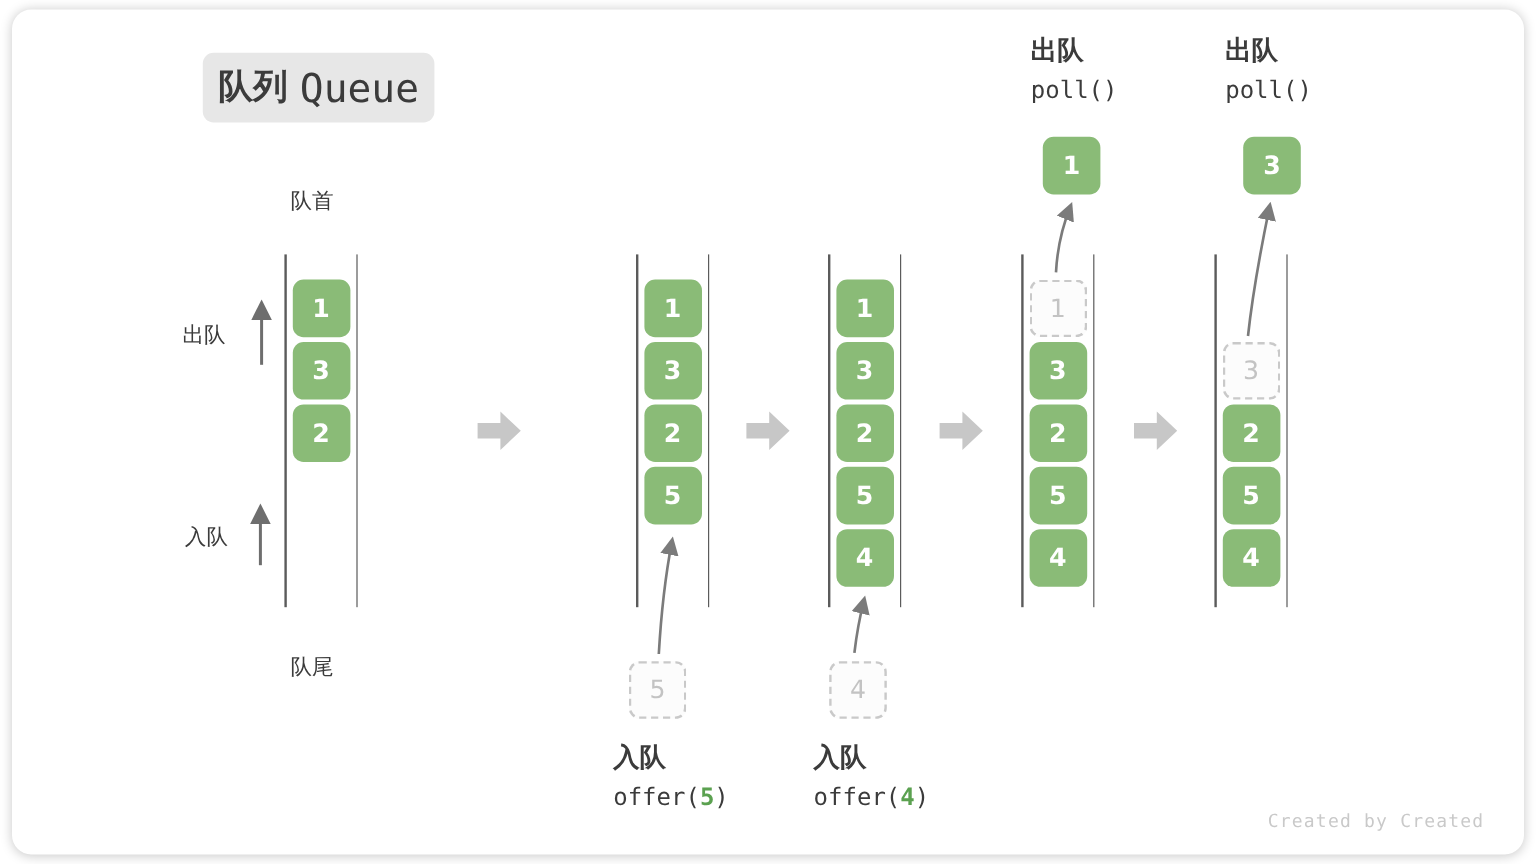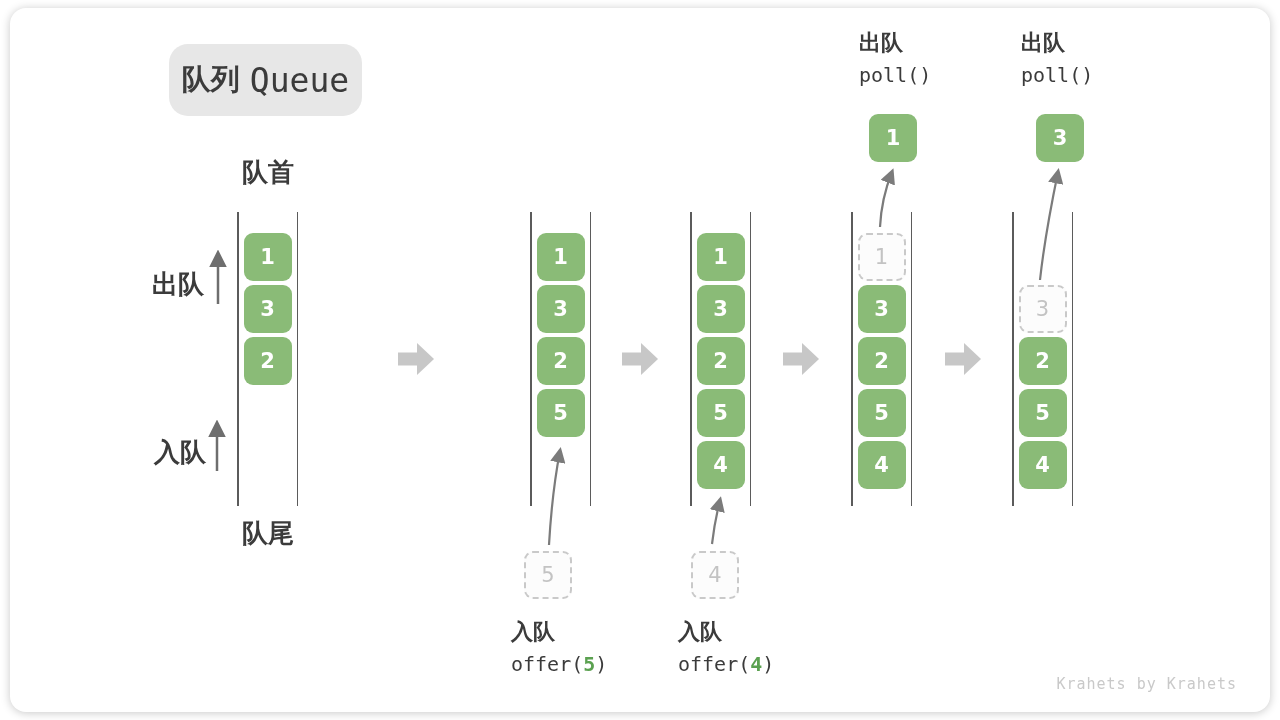--- a/index.html
+++ b/index.html
@@ -7,29 +7,29 @@
   body { font-family:"DejaVu Sans","Liberation Sans",sans-serif; color:var(--ink,#3b3b3b); position:relative; }
 
   .card {
     position:absolute; left:10px; top:8px; width:1260px; height:704px;
     background:#ffffff; border-radius:16px;
     box-shadow:0 1px 10px rgba(0,0,0,0.22);
   }
 
   
   .badge {
-    position:absolute; left:169px; top:44px; width:193px; height:72px;
-    background:var(--badge-bg,#e7e7e7); border-radius:19px;
+    position:absolute; left:169px; top:44px; width:193px; height:58px;
+    background:var(--badge-bg,#e7e7e7); border-radius:9px;
     display:flex; align-items:center; justify-content:center; gap:10px;
   }
   .badge .zh { font-size:29px; font-weight:700; color:var(--ink,#3b3b3b); }
   .badge .en { font-size:33px; font-family:"DejaVu Sans Mono","Liberation Mono",monospace; color:var(--ink,#3b3b3b); }
 
   
-  .lbl { position:absolute; font-size:26px; font-weight:700; color:var(--ink,#3b3b3b); white-space:nowrap; }
+  .lbl { position:absolute; font-size:18px; font-weight:400; color:var(--ink,#3b3b3b); white-space:nowrap; }
 
   
   .qcol { position:absolute; top:212px; width:61px; height:294px; }
   .wall { position:absolute; top:0; width:1.5px; height:100%; background:var(--wall,#5b5b5b); }
   .wall.l { left:0; } .wall.r { right:0; }
 
   .cell {
     position:absolute; left:6.5px; width:48px; height:48px; border-radius:9px;
     background:var(--box-green,#8abb77); color:#ffffff;
     font-size:21px; font-weight:700;
@@ -66,21 +66,21 @@
 <body>
 
 <div class="card"></div>
 
 <div class="badge">
   <span class="zh">队列</span>
   <span class="en">Queue</span>
 </div>
 
 <div class="lbl" style="left:242px; top:155px;">队首</div>
-<div class="lbl" style="left:242px; top:516px;">队尾</div>
+<div class="lbl" style="left:242px; top:544px;">队尾</div>
 <div class="lbl" style="left:152px; top:267px;">出队</div>
 <div class="lbl" style="left:154px; top:435px;">入队</div>
 
 <div class="qcol" style="left:237px;">
   <div class="wall l"></div>
   <div class="wall r"></div>
   <div class="cell s0">1</div>
   <div class="cell s1">3</div>
   <div class="cell s2">2</div>
 </div>
@@ -164,13 +164,13 @@
   <polygon points="783,352.5 802,352.5 802,343 819,359 802,375 802,365.5 783,365.5" style="fill:var(--step-arrow,#c7c7c7)"></polygon>
   <polygon points="945,352.5 964,352.5 964,343 981,359 964,375 964,365.5 945,365.5" style="fill:var(--step-arrow,#c7c7c7)"></polygon>
 
   <path d="M549,545 C551,510 555,477 560,451" style="stroke:var(--flow-arrow,#7b7b7b)" stroke-width="2.2" fill="none" marker-end="url(#ah)"></path>
   <path d="M712,544 C714,527 717,512 720,500" style="stroke:var(--flow-arrow,#7b7b7b)" stroke-width="2.2" fill="none" marker-end="url(#ah)"></path>
 
   <path d="M880,227 C881,207 886,187 892,172" style="stroke:var(--flow-arrow,#7b7b7b)" stroke-width="2.2" fill="none" marker-end="url(#ah)"></path>
   <path d="M1040,280 C1044,243 1051,206 1058,172" style="stroke:var(--flow-arrow,#7b7b7b)" stroke-width="2.2" fill="none" marker-end="url(#ah)"></path>
 </svg>
 
-<div class="watermark">Krahets by Krahets</div>
+<div class="watermark">Created by Created</div>
 
 </body></html>

